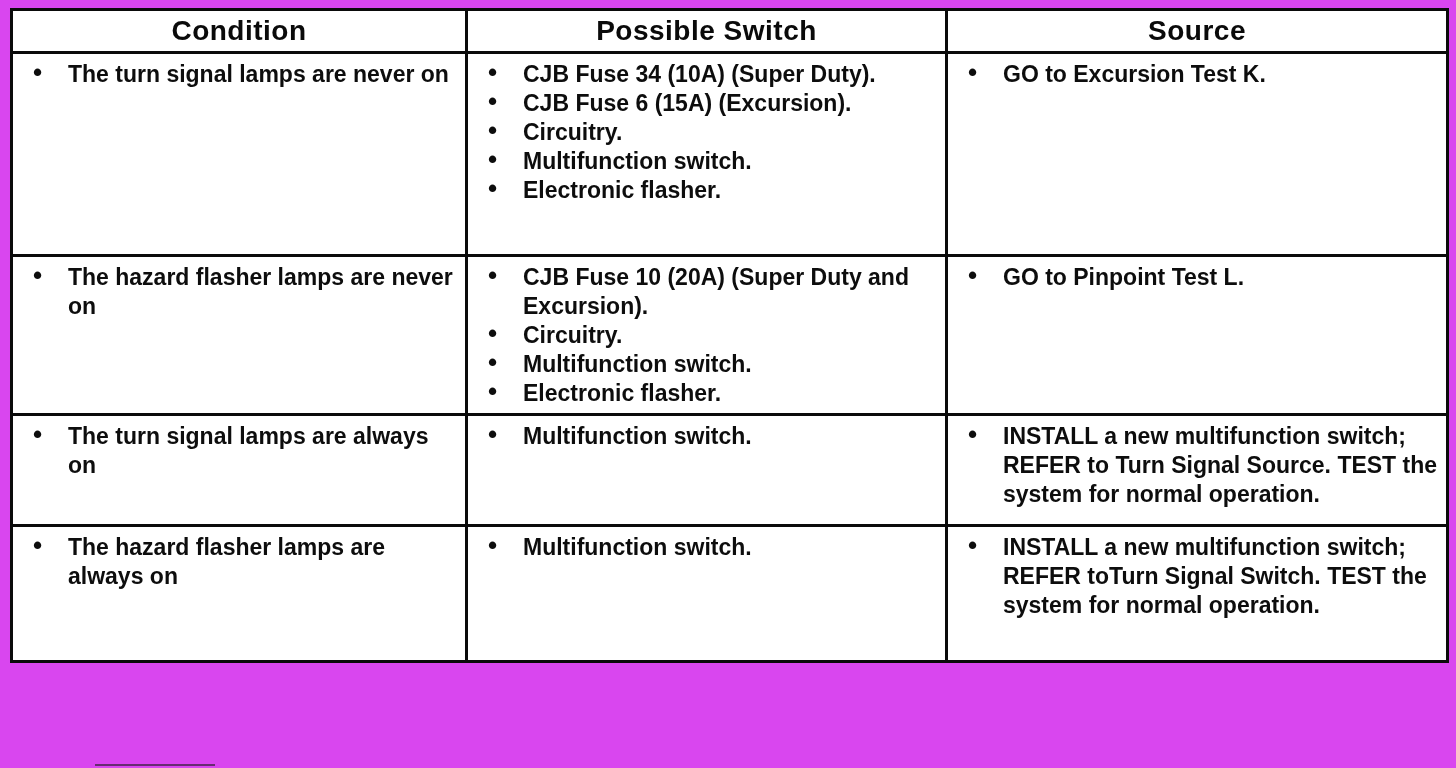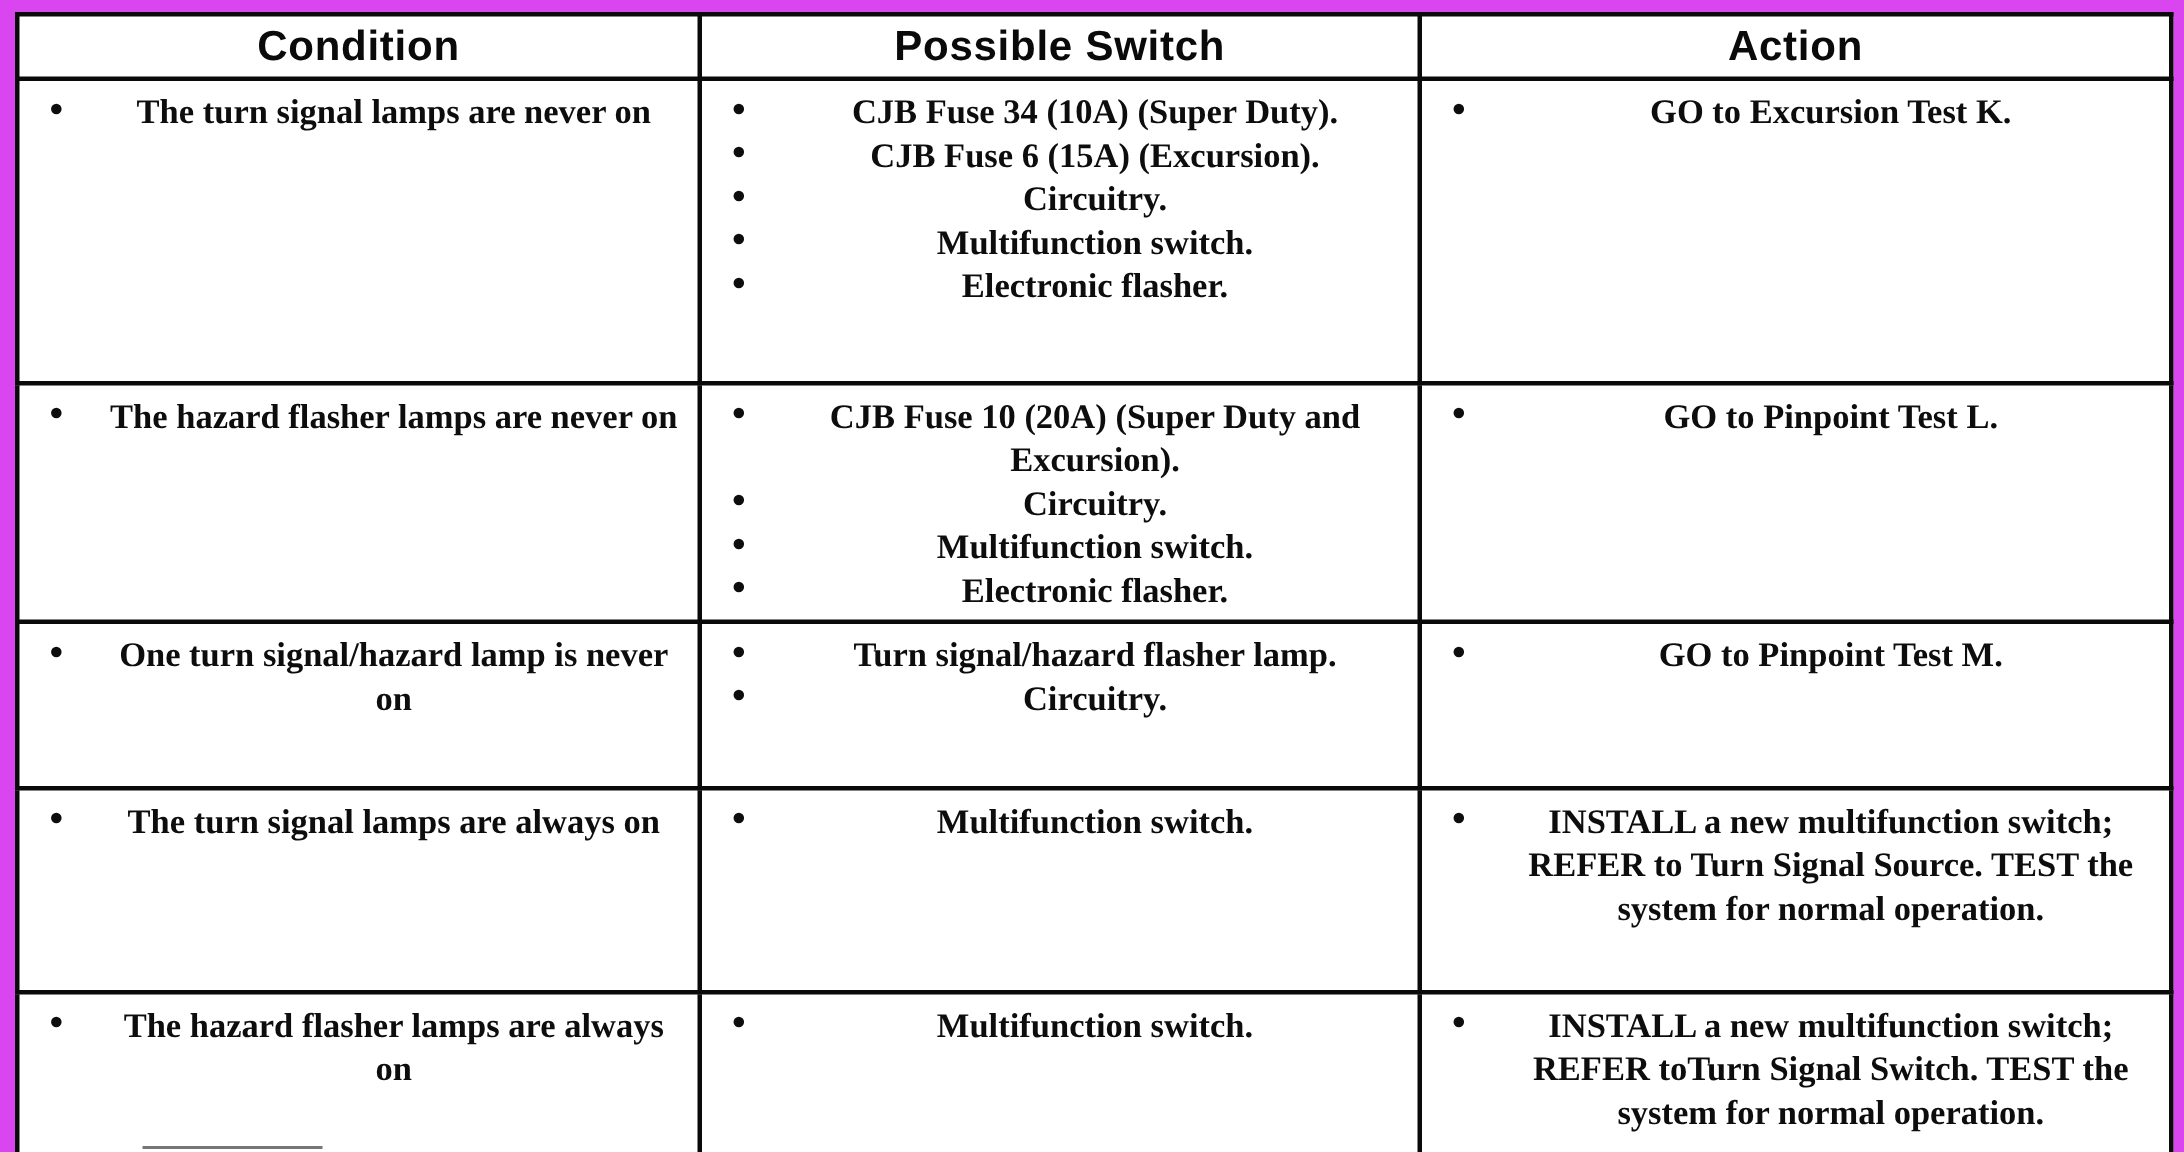--- a/index.html
+++ b/index.html
@@ -35,26 +35,25 @@
     color: #0a0a0a;
     text-align: center;
     vertical-align: middle;
     height: 40px;
     padding: 0;
     letter-spacing: 0.5px;
   }
   table.diag td {
     vertical-align: top;
     padding: 6px 8px 0 0;
-    font-family: Liberation Serif, serif;
+    font-family: Liberation Sans, sans-serif;
     font-weight: bold;
     font-size: 23px;
     line-height: 29px;
     color: #0d0d0d;
-    text-align: center;
   }
   
   tbody tr:nth-child(1) td { height: 194px; }
   tbody tr:nth-child(2) td { height: 150px; }
   tbody tr:nth-child(3) td { height: 102px; }
   tbody tr:nth-child(4) td { height: 127px; }
   tbody tr:nth-child(5) td { height: 125px; }
 
   ul.bullets {
     margin: 0;
@@ -91,21 +90,21 @@
   <table class="diag">
     <colgroup>
       <col style="width:455px">
       <col style="width:480px">
       <col style="width:501px">
     </colgroup>
     <thead>
       <tr>
         <th>Condition</th>
         <th>Possible Switch</th>
-        <th>Action</th>
+        <th>Source</th>
       </tr>
     </thead>
     <tbody id="table-body">
         <tr>
           <td>
             <ul class="bullets">
               <li>The turn signal lamps are never on</li>
             </ul>
           </td>
           <td>
@@ -139,38 +138,20 @@
           </td>
           <td>
             <ul class="bullets">
               <li>GO to Pinpoint Test L.</li>
             </ul>
           </td>
         </tr>
         <tr>
           <td>
             <ul class="bullets">
-              <li>One turn signal/hazard lamp is never on</li>
-            </ul>
-          </td>
-          <td>
-            <ul class="bullets">
-              <li>Turn signal/hazard flasher lamp.</li>
-              <li>Circuitry.</li>
-            </ul>
-          </td>
-          <td>
-            <ul class="bullets">
-              <li>GO to Pinpoint Test M.</li>
-            </ul>
-          </td>
-        </tr>
-        <tr>
-          <td>
-            <ul class="bullets">
               <li>The turn signal lamps are always on</li>
             </ul>
           </td>
           <td>
             <ul class="bullets">
               <li>Multifunction switch.</li>
             </ul>
           </td>
           <td>
             <ul class="bullets">

